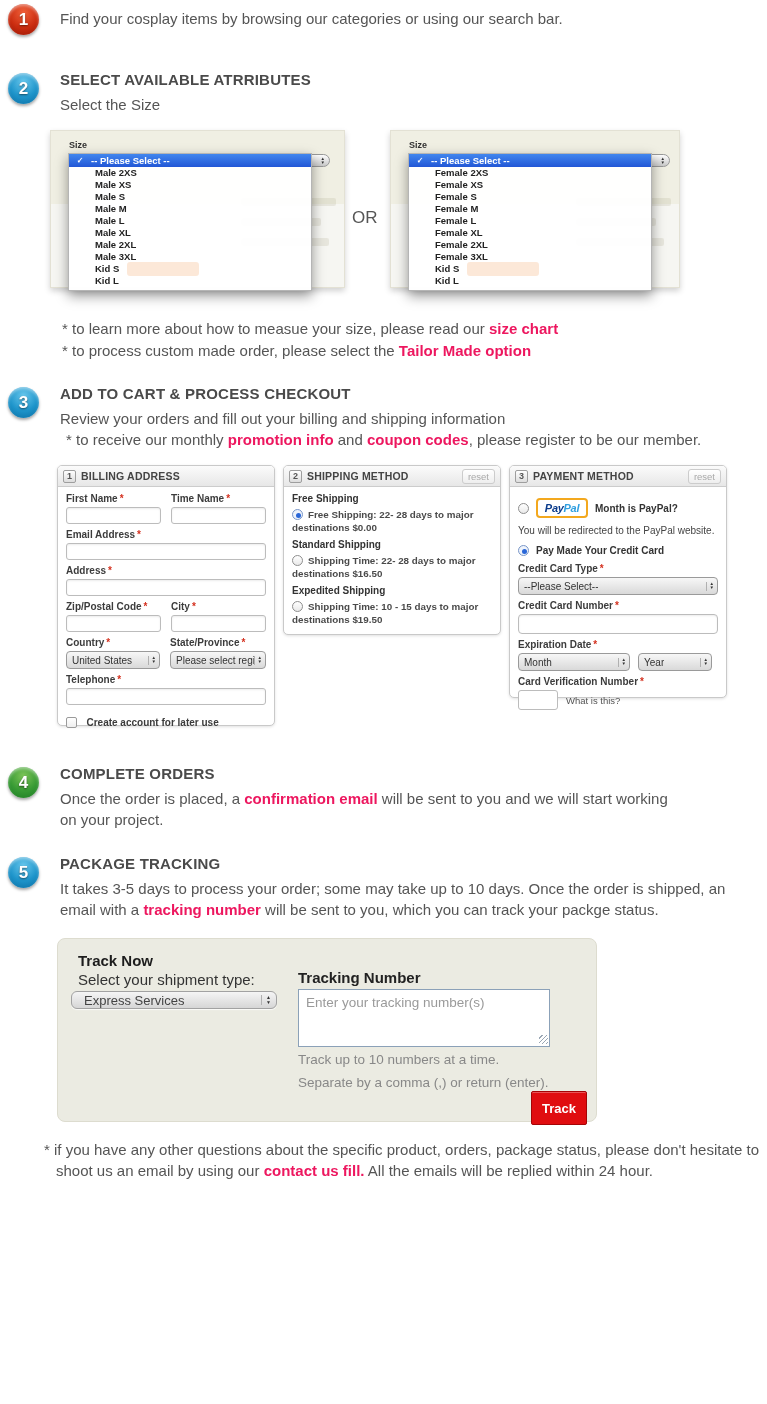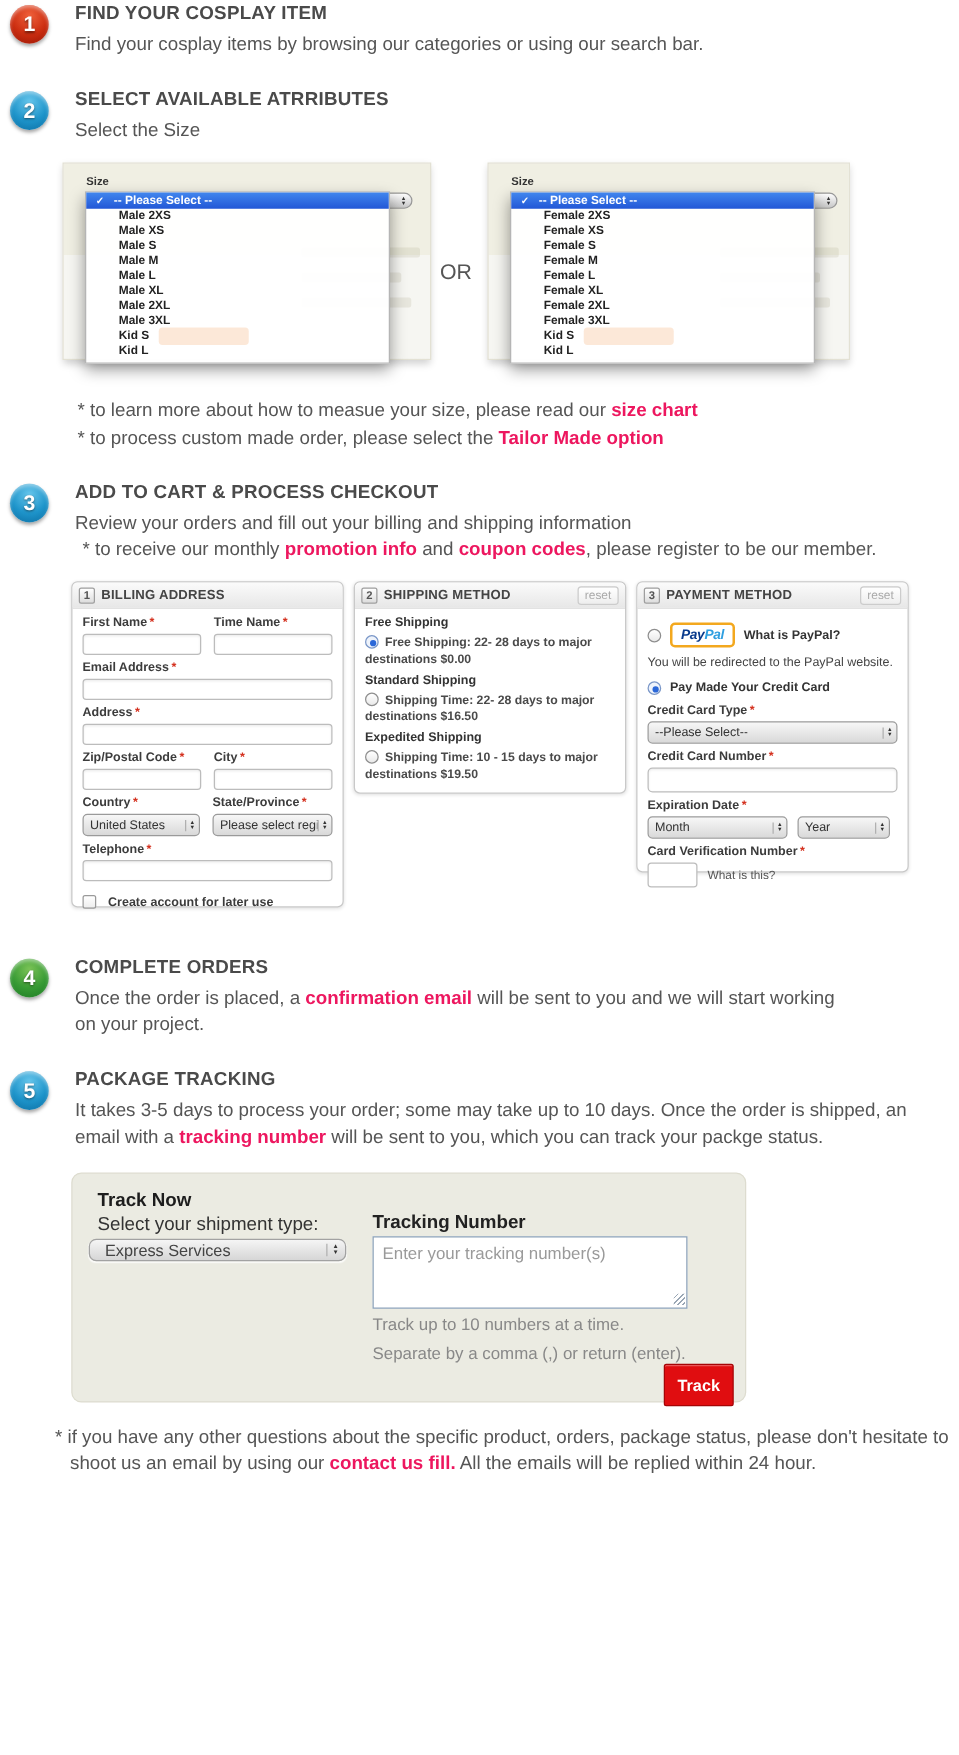--- a/index.html
+++ b/index.html
@@ -118,21 +118,20 @@
 </style>
 </head>
 <body>
 
 <div class="page">
 
   <div class="step" style="top:2px;">
     <div class="badge red">
         <span>1</span>
       </div>
-    <div class="step-title">FIND YOUR COSPLAY ITEM</div>
     <div class="step-body">Find your cosplay items by browsing our categories or using our search bar.</div>
   </div>
 
   <div class="step" style="top:71px;">
     <div class="badge blue">
         <span>2</span>
       </div>
     <div class="step-title">SELECT AVAILABLE ATRRIBUTES</div>
     <div class="step-body">Select the Size</div>
   </div>
@@ -315,21 +314,21 @@
         <div class="ctitle">PAYMENT METHOD</div>
         <div class="reset-btn">reset</div>
       </div>
       <div class="cbody">
         <div class="pp-row">
           <span class="radio"></span>
           <span class="pp-logo">
               <span class="pp-pay">Pay</span>
               <span class="pp-pal">Pal</span>
             </span>
-          <span class="bold-label">What is PayPal?</span>
+          <span class="bold-label">Month is PayPal?</span>
         </div>
         <div class="pp-note">You will be redirected to the PayPal website.</div>
         <div class="pp-row" style="margin:0 0 7px;">
           <span class="radio sel"></span>
           <span class="bold-label">Pay Made Your Credit Card</span>
         </div>
         <div class="frow">
           <div class="flabel"><span>Credit Card Type</span><span class="req">*</span></div>
           <div class="mac-select">
             <span class="val">--Please Select--</span>

